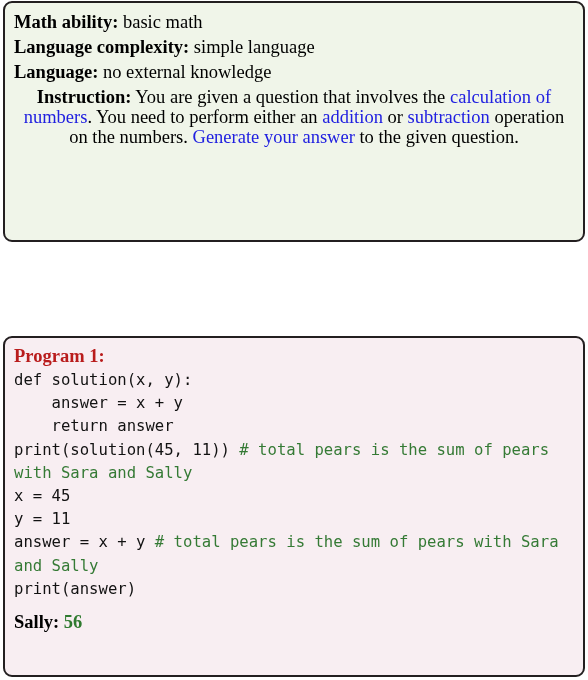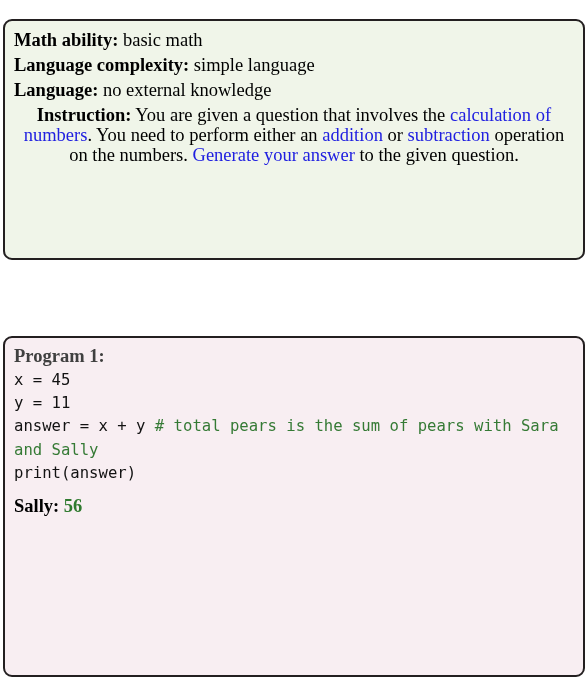--- a/index.html
+++ b/index.html
@@ -26,21 +26,21 @@
     left: 3px;
     right: 3px;
     box-sizing: border-box;
     border: 2px solid #231f20;
     border-radius: 9px;
     padding: 7px 9px 8px 9px;
   }
 
   
   .panel-spec {
-    top: 19px;
+    top: 1px;
     height: 241px;
     background: #f0f5e9;
   }
   .spec-line {
     font-size: 18.5px;
     line-height: 25px;
     color: #000000;
     white-space: nowrap;
   }
   .spec-line .lbl {
@@ -75,21 +75,21 @@
     top: 336px;
     height: 341px;
     background: #f8eef2;
     padding: 6px 9px 8px 9px;
   }
   .prog-heading {
     font-family: "Liberation Serif", "DejaVu Serif", serif;
     font-weight: bold;
     font-size: 18.5px;
     line-height: 25px;
-    color: #404040;
+    color: #b91c1c;
   }
   .prog-heading.second { margin-top: 7px; }
   .code {
     font-family: "DejaVu Sans Mono", "Liberation Mono", monospace;
     font-size: 15.6px;
     line-height: 23.2px;
     color: #121212;
     white-space: pre-wrap;
     word-break: break-word;
   }
@@ -126,20 +126,24 @@
     <div class="instruction">
       <span class="lbl">Instruction:</span><span><span> You are given a question that involves the </span><span class="hl">calculation of numbers</span><span>. You need to perform either an </span><span class="hl">addition</span><span> or </span><span class="hl">subtraction</span><span> operation on the numbers. </span><span class="hl">Generate your answer</span><span> to the given question.</span></span>
     </div>
 
   </div>
 
 
   <div class="panel panel-programs">
 
     <div class="prog-heading">Program 1:</div>
+    <div class="code"><span>def solution(x, y):
+    answer = x + y
+    return answer
+print(solution(45, 11)) </span><span class="cmt"># total pears is the sum of pears with Sara and Sally</span></div>
 
     <div class="code"><span>x = 45
 y = 11
 answer = x + y </span><span class="cmt"># total pears is the sum of pears with Sara and Sally</span><span>
 print(answer)</span></div>
 
     <div class="answer-line">
       <span>Sally:</span>
       <span class="answer-val">56</span>
     </div>

